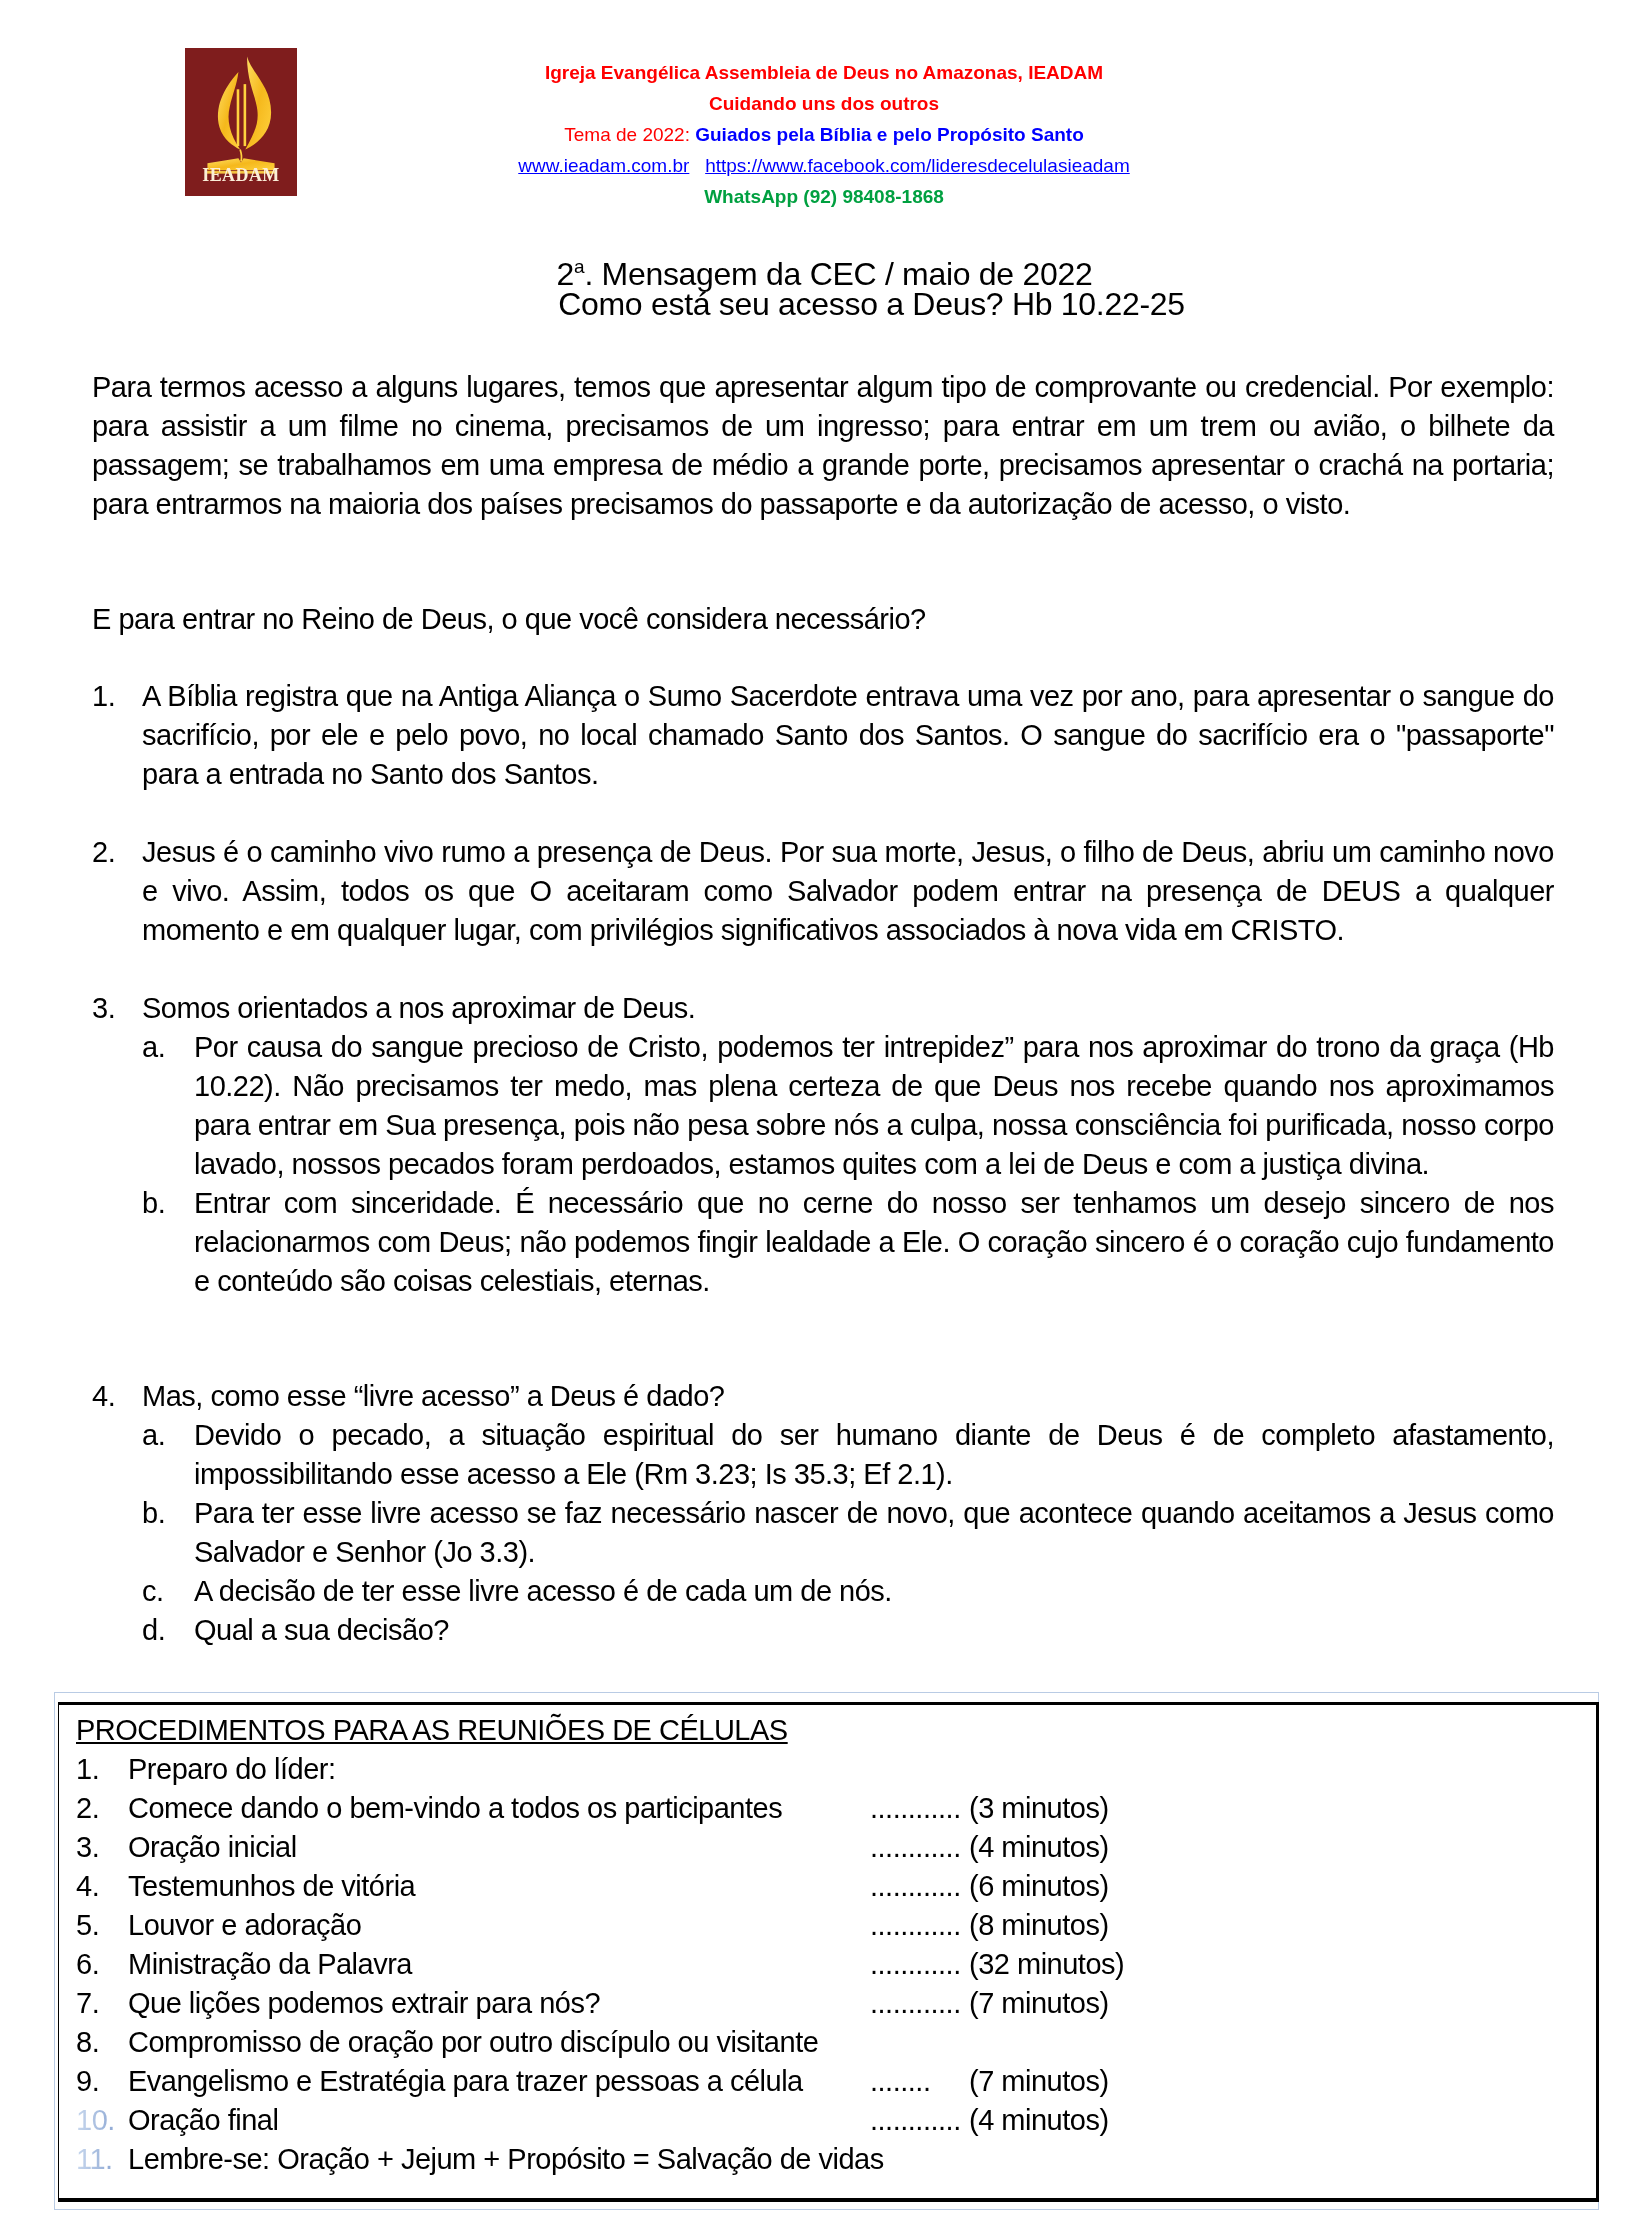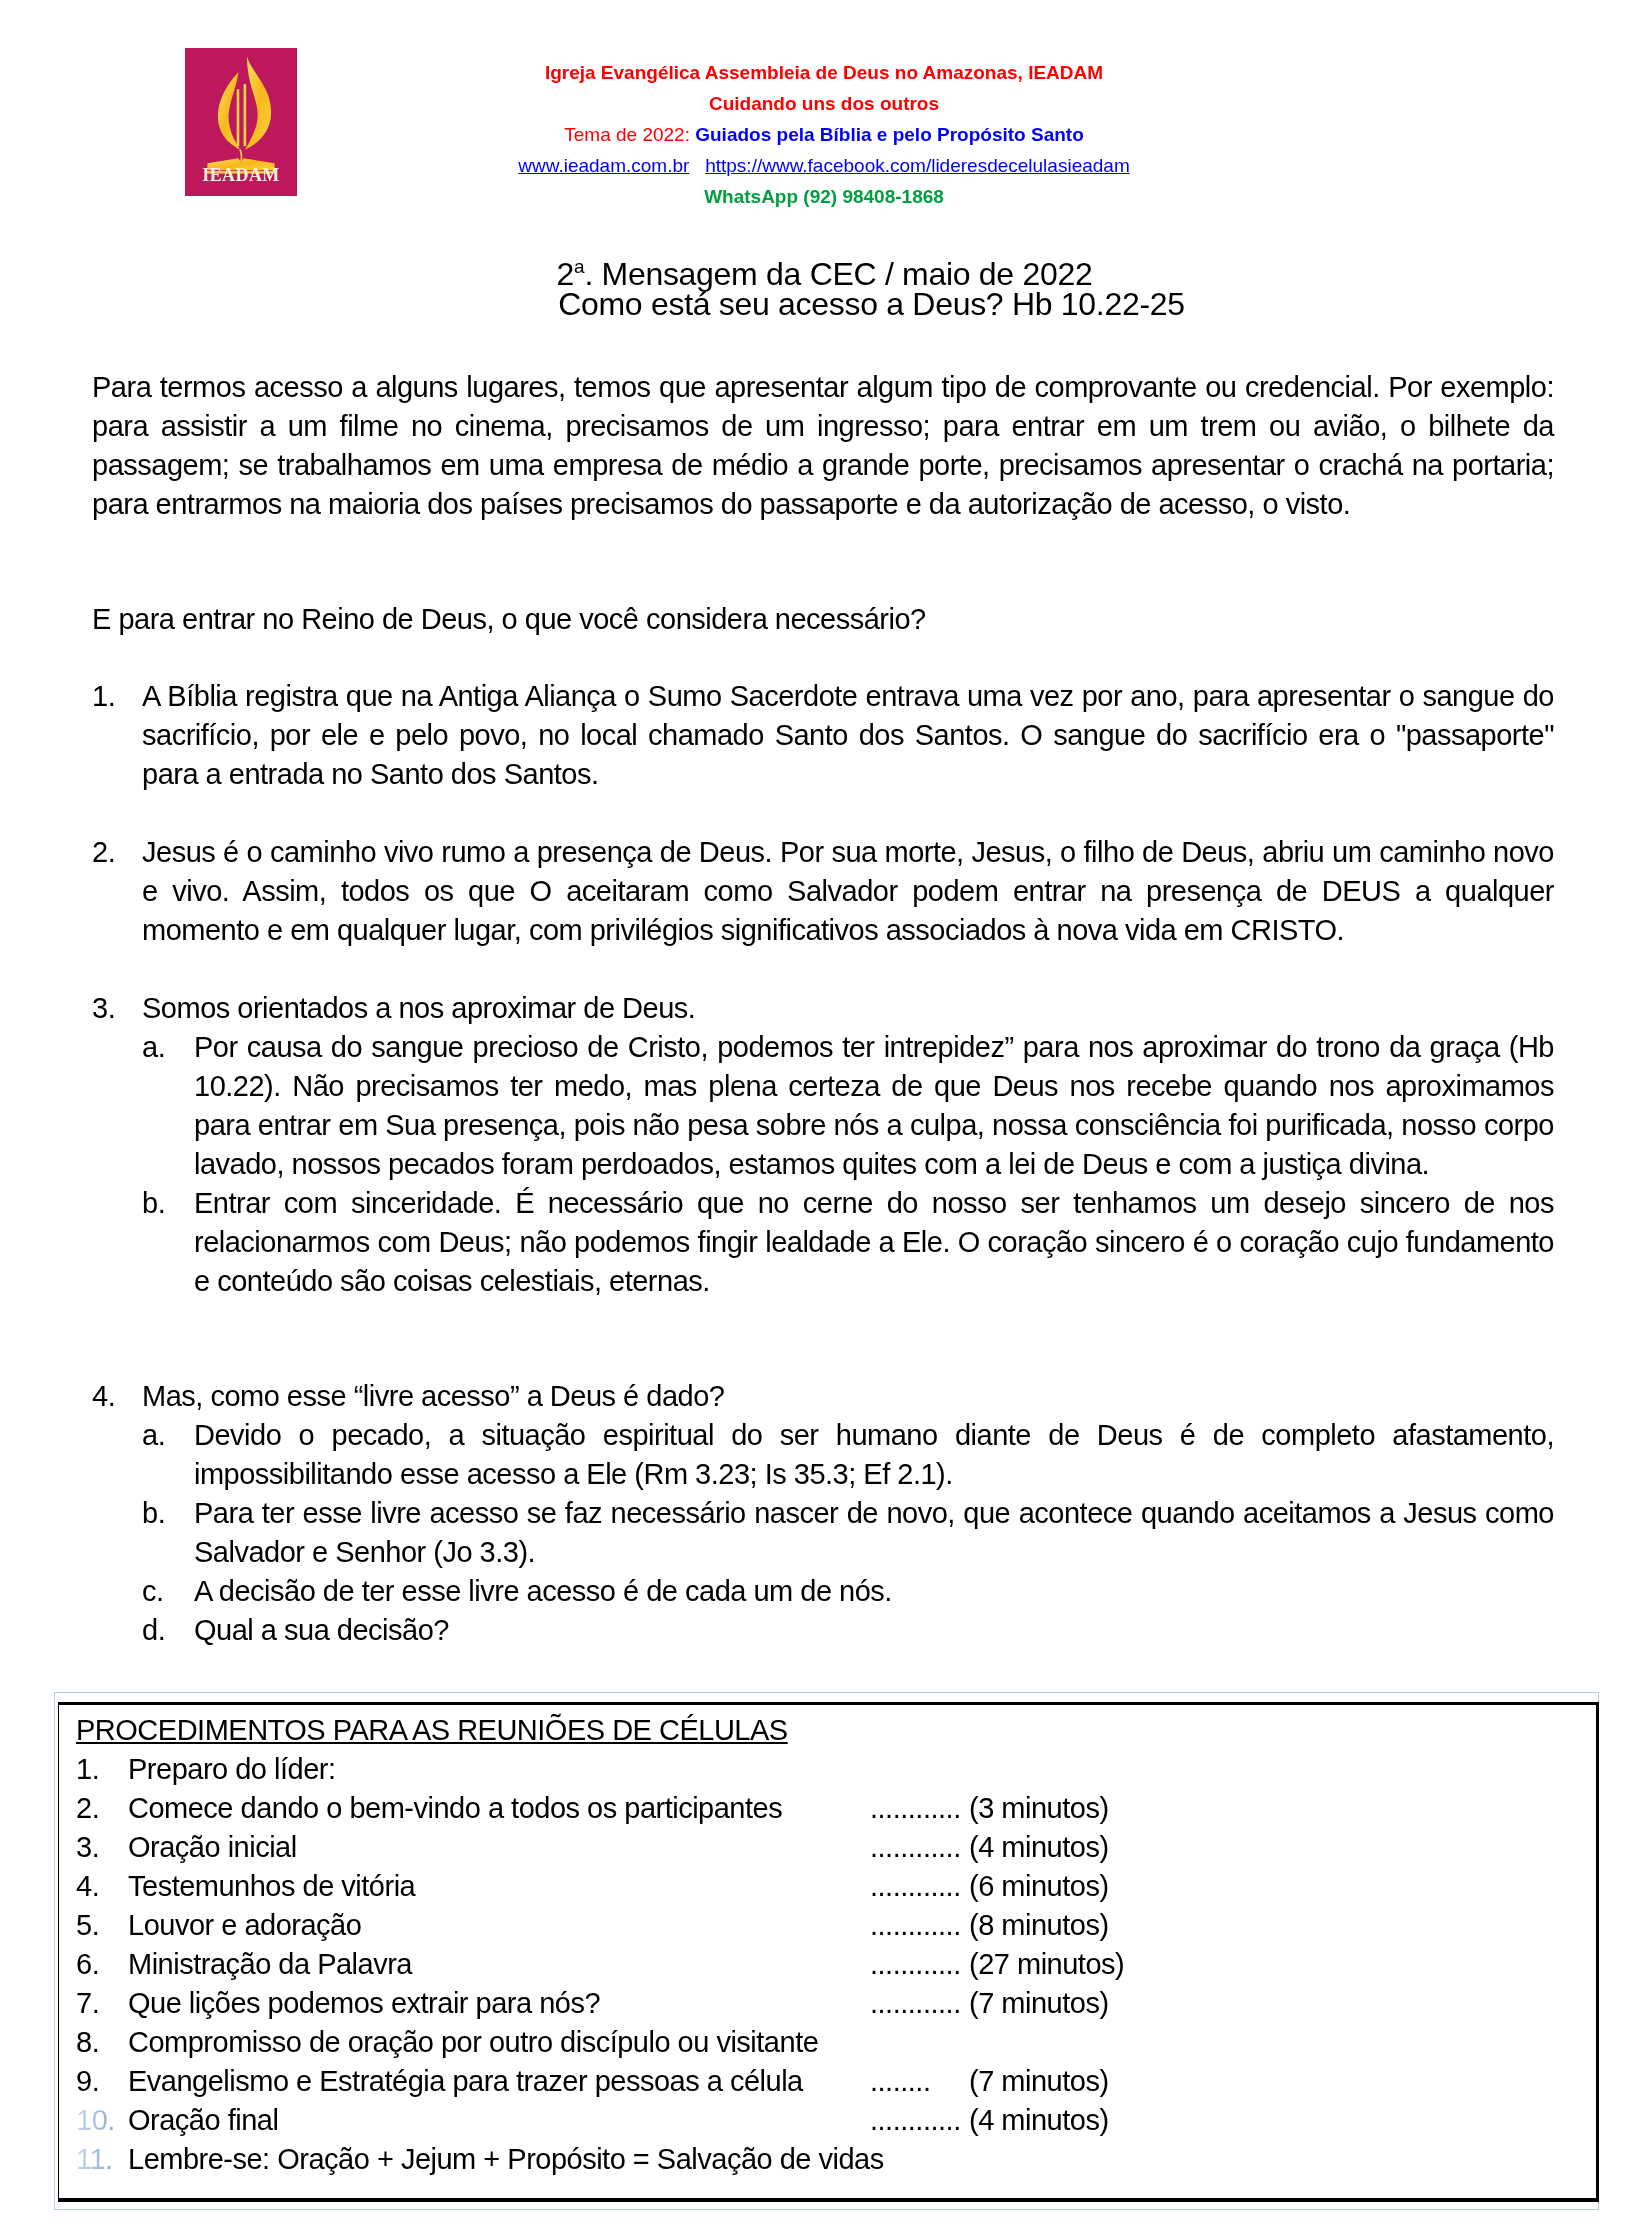--- a/index.html
+++ b/index.html
@@ -5,21 +5,21 @@
     html, body { margin: 0; padding: 0; background: #ffffff; }
     body {
       width: 1649px; height: 2227px; position: relative; overflow: hidden;
       font-family: "DejaVu Sans Condensed", "Liberation Sans Narrow", "Liberation Sans", sans-serif;
       color: #000;
     }
 
     
     .logo {
       position: absolute; left: 185px; top: 48px; width: 112px; height: 148px;
-      background: #be185d;
+      background: #7f1d1d;
     }
     .logo svg { position: absolute; left: 0; top: 0; }
     .logo .logo-text {
       position: absolute; left: 0; right: 0; bottom: 10.3px; text-align: center;
       font-family: "Liberation Serif", serif; font-weight: bold; font-size: 18px;
       color: #fbeed8; letter-spacing: 0.4px;
     }
 
     
     .hdr {
@@ -216,21 +216,21 @@
   <div class="proc-row">
     <span class="pnum">5.</span>
     <span class="plabel">Louvor e adoração</span>
     <span class="pdots">............</span>
     <span class="ptime">(8 minutos)</span>
   </div>
   <div class="proc-row">
     <span class="pnum">6.</span>
     <span class="plabel">Ministração da Palavra</span>
     <span class="pdots">............</span>
-    <span class="ptime">(27 minutos)</span>
+    <span class="ptime">(32 minutos)</span>
   </div>
   <div class="proc-row">
     <span class="pnum">7.</span>
     <span class="plabel">Que lições podemos extrair para nós?</span>
     <span class="pdots">............</span>
     <span class="ptime">(7 minutos)</span>
   </div>
   <div class="proc-row">
     <span class="pnum">8.</span>
     <span class="plabel">Compromisso de oração por outro discípulo ou visitante</span>

